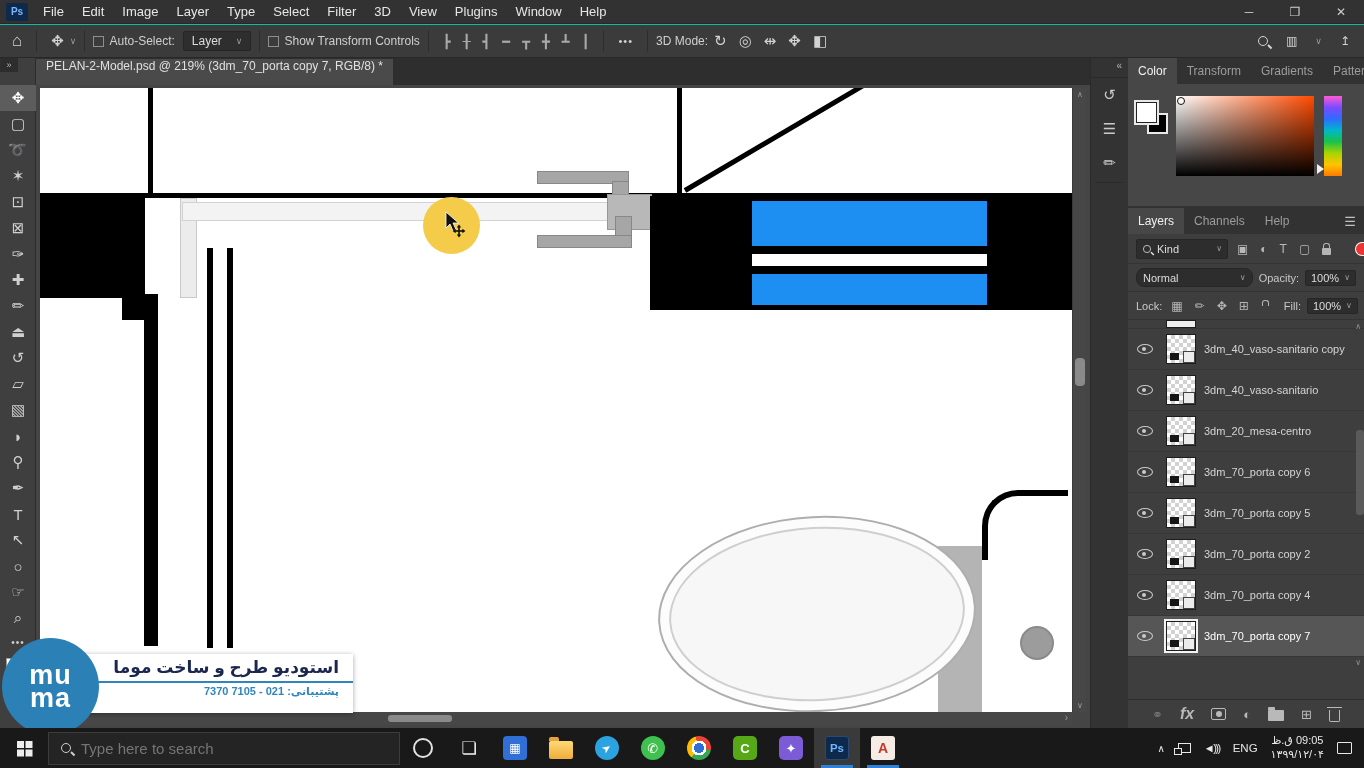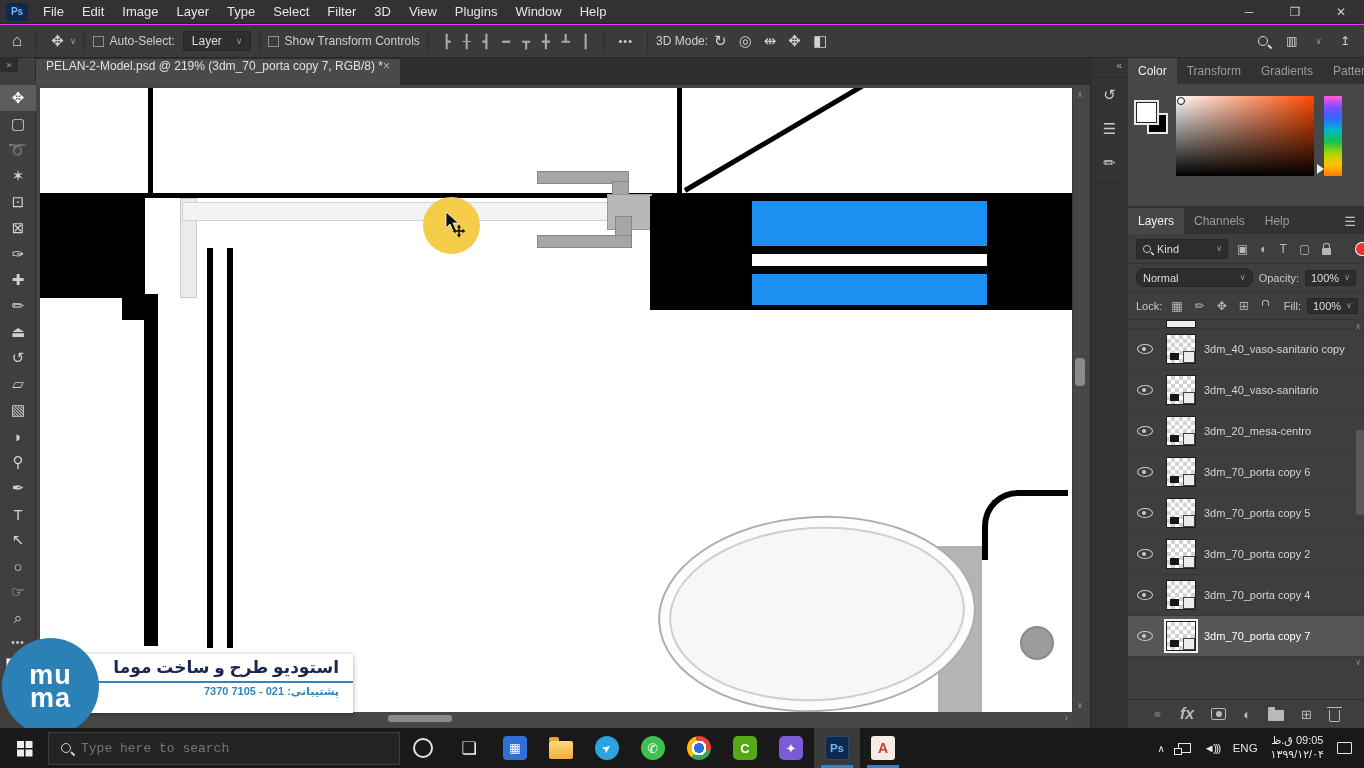--- a/index.html
+++ b/index.html
@@ -1,18 +1,18 @@
 <!DOCTYPE html>
 <html><head>
 <meta charset="utf-8">
 <style>
   * { margin:0; padding:0; box-sizing:border-box; }
   html,body { width:1364px; height:768px; overflow:hidden; background:#2b2b2b;
     font-family:"Liberation Sans","DejaVu Sans",sans-serif; }
-  .app { position:relative; width:1364px; height:768px; background:#d946ef; }
+  .app { position:relative; width:1364px; height:768px; background:#14b8a6; }
 
   
   .menubar { position:absolute; left:0; top:0; width:1364px; height:24px; background:#323232;
     display:flex; align-items:center; color:#e6e6e6; font-size:13px; z-index:20;
     border-bottom:1px solid #282828;}
   .ps-logo { width:22px; height:18px; margin:0 6px 0 6px; background:#0d2a4d; color:#7ab7ff;
     font-size:10px; font-weight:bold; display:flex; align-items:center; justify-content:center; border-radius:2px;}
   .menu-item { padding:0 9px; line-height:24px; cursor:default; }
   .win-controls { margin-left:auto; display:flex; }
   .win-controls span { width:46px; text-align:center; color:#cfcfcf; font-size:12px; line-height:24px; }
@@ -44,21 +44,21 @@
     color:#cfcfcf; font-size:15px; }
   .tool.active { background:#5d5d5d; color:#fff; }
   .tool-dots { color:#cfcfcf; text-align:center; font-size:10px; letter-spacing:1px; margin-top:6px;}
   .swatch-fg { position:absolute; left:6px; top:600px; width:18px; height:18px; background:#fff; border:1px solid #999; z-index:1;}
   .swatch-bg { position:absolute; left:14px; top:610px; width:18px; height:18px; background:#000; border:1px solid #ccc; z-index:0;}
 
   
   .center { width:1054px; display:flex; flex-direction:column; }
   .tabbar { height:27px; background:#2e2e2e; display:flex; align-items:flex-end; }
   .doc-tab { height:26px; background:#4a4a4a; color:#e0e0e0; font-size:12px; padding:0 10px;
-    display:flex; align-items:flex-start; gap:0; }
+    display:flex; align-items:flex-end; gap:26px;flex-direction:column; }
   .tab-close { color:#b5b5b5; font-size:12px; }
   .canvas-wrap { position:relative; flex:1; background:#454545; }
   .canvas { position:absolute; left:4px; top:3px; width:1032px; height:624px; background:#fff; overflow:hidden; }
   .shape { position:absolute; }
   .blk { background:#000; }
 
   
   .vscroll { position:absolute; left:1036px; top:3px; width:14px; height:624px; background:#474747;
     border-left:1px solid #3a3a3a; }
   .vthumb { position:absolute; left:2px; top:270px; width:10px; height:28px; background:#8a8a8a; border-radius:4px; }
@@ -153,22 +153,22 @@
     display:flex; flex-direction:column; align-items:center; justify-content:center; color:#fff;
     font-weight:bold; font-size:27px; line-height:0.82; letter-spacing:1px; }
 
   
   .taskbar { position:absolute; left:0; top:728px; width:1364px; height:40px; background:#191919; z-index:80;
     display:flex; align-items:center; color:#e8e8e8; }
   .start { width:48px; height:40px; display:flex; align-items:center; justify-content:center; }
   .win-pane { width:7px; height:7px; background:#ededed; box-shadow:8.5px 0 #ededed,0 8.5px #ededed,8.5px 8.5px #ededed; margin:-8px 8px 0 0;}
   .tb-search { width:352px; height:33px; background:#242424; border:1px solid #3c3c3c;
     display:flex; align-items:center; gap:10px; padding:0 12px; color:#cfcfcf; }
-  .tb-search input { background:transparent; border:none; outline:none; color:#cfcfcf; font-size:13px; width:280px;
-    font-family:Liberation Mono, monospace;}
+  .tb-search input { background:transparent; border:none; outline:none; color:#cfcfcf; font-size:15px; width:280px;
+    font-family:Liberation Sans, sans-serif;}
   .tb-app { width:46px; height:40px; display:flex; align-items:center; justify-content:center; position:relative; }
   .tb-app.active::after { content:""; position:absolute; bottom:0; left:7px; right:7px; height:3px; background:#2e82d8; }
   .tb-app.lit { background:#3a3a3a; }
   .app-ico { width:24px; height:24px; display:flex; align-items:center; justify-content:center;
     font-size:13px; font-weight:bold; border-radius:4px; }
   .ic-cortana .app-ico { border:2.4px solid #e3e3e3; border-radius:50%; width:20px; height:20px; }
   .ic-taskview .app-ico { color:#eee; font-size:17px; font-weight:normal;}
   .ic-calc .app-ico { background:#2f6fd6; color:#fff; font-size:12px; }
   .ic-folder .app-ico { background:linear-gradient(#ffd977,#f0ad3a); border-radius:2px; position:relative; height:18px; margin-top:4px;}
   .ic-folder .app-ico::before { content:""; position:absolute; left:0; top:-4px; width:10px; height:4px; background:#e8a33d; border-radius:2px 2px 0 0;}

